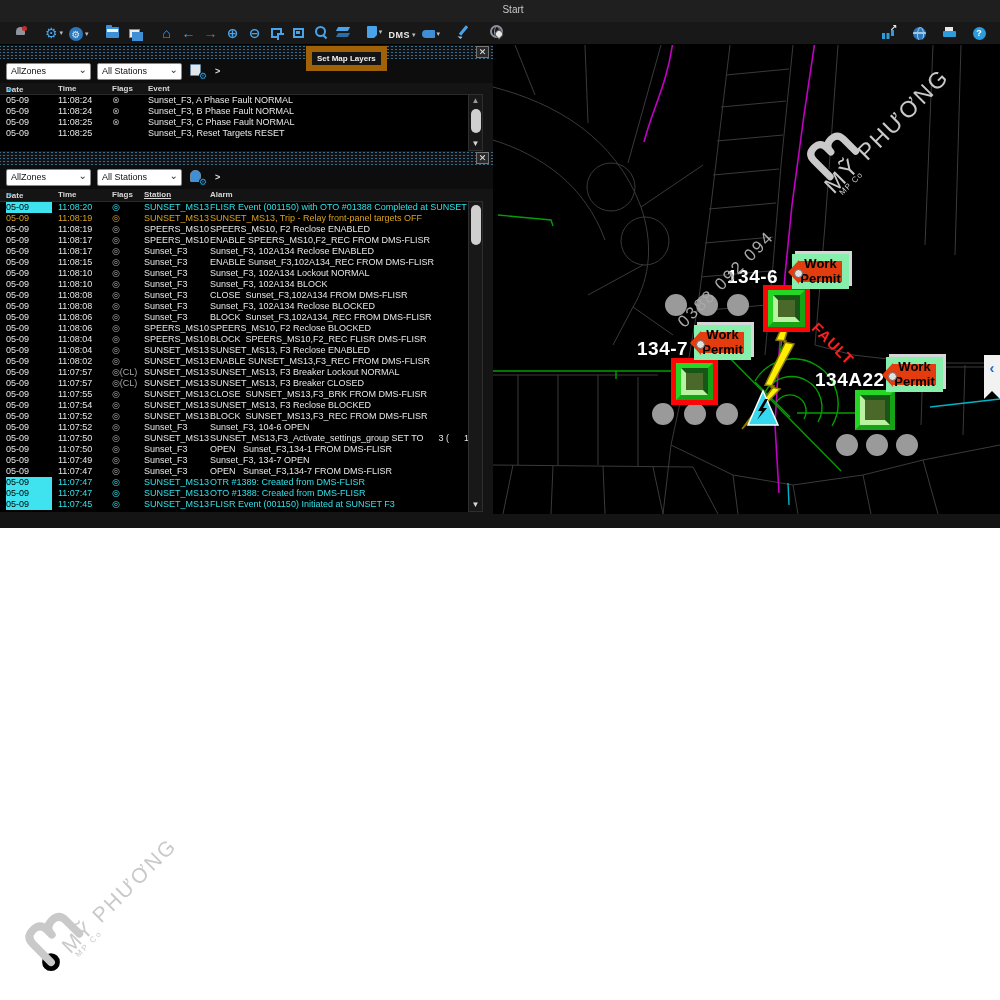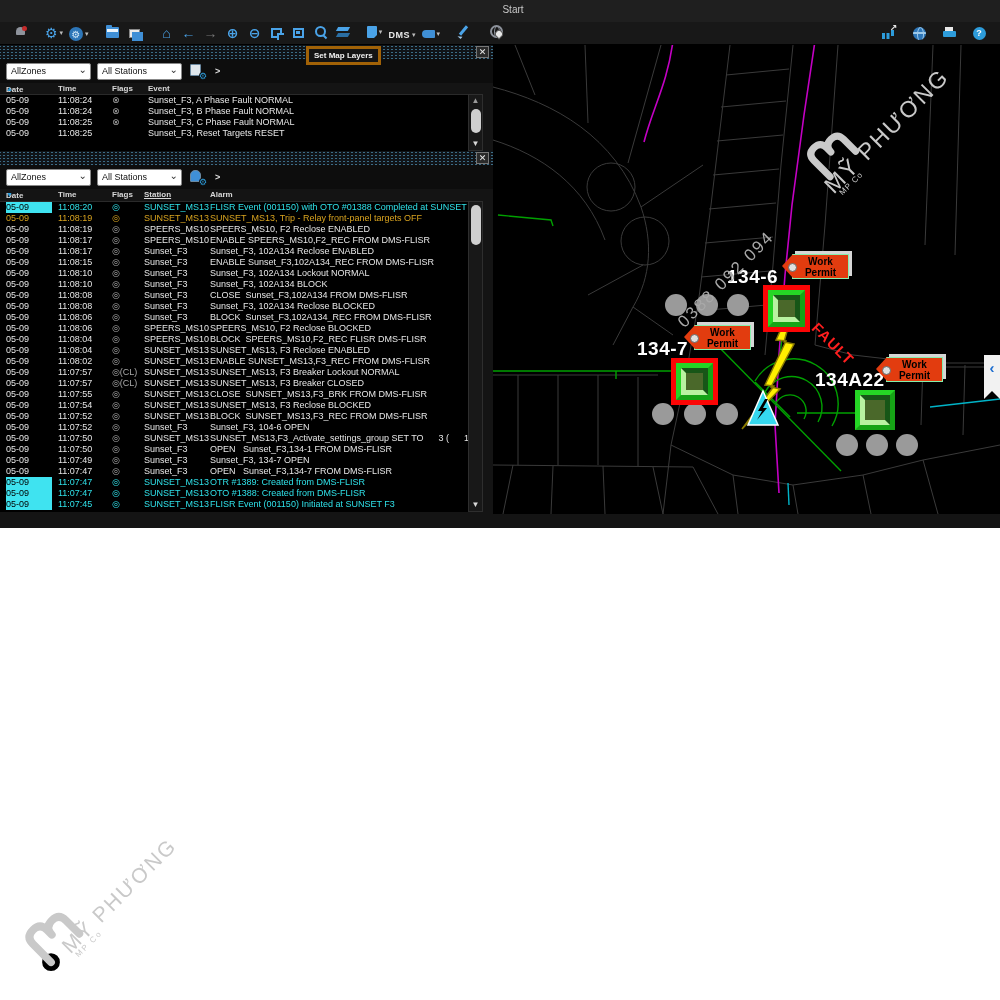--- a/index.html
+++ b/index.html
@@ -69,21 +69,21 @@
   .k-globe { width:13px; height:13px; border-radius:50%; background:#2d76b8; position:relative; overflow:hidden; }
   .k-globe::before { content:""; position:absolute; left:4px; top:0; width:5px; height:13px; border:1px solid #9cc8e8; border-radius:50%; }
   .k-globe::after { content:""; position:absolute; left:0; top:5.5px; width:13px; height:1.5px; background:#9cc8e8; }
   .k-printer { width:13px; height:12px; position:relative; }
   .k-printer::before { content:""; position:absolute; left:2.5px; top:0; width:8px; height:4px; background:#e8e8e8; }
   .k-printer::after { content:""; position:absolute; left:0; top:4px; width:13px; height:6px; background:#2d9cdb; border-radius:1px; }
   .k-help { width:13px; height:13px; border-radius:50%; background:#2d9cdb; color:#fff; font-size:9px; font-weight:bold; display:flex; align-items:center; justify-content:center; }
   .k-mapgear { width:14px; height:14px; border-radius:50%; background:#2d76b8; color:#cfe6f8; font-size:10px; display:flex; align-items:center; justify-content:center; }
 
   
-  #tooltip { position:absolute; left:306px; top:46px; background:#141414; border:3px solid #a16207; color:#f0f0f0; font-size:8px; font-weight:bold; padding:2px 5px; z-index:30; }
+  #tooltip { position:absolute; left:306px; top:46px; background:#141414; border:6px solid #a16207; color:#f0f0f0; font-size:8px; font-weight:bold; padding:2px 5px; z-index:30; }
 
   
   .panel-title { position:absolute; left:0; width:493px; height:14px; background:#101418;
     background-image:radial-gradient(circle, #3c6c86 0.8px, transparent 0.9px); background-size:4px 3px; background-position:2px 6px; }
   .panel-title .x { position:absolute; right:4px; top:1px; width:13px; height:12px; background:#2a2a2a; border:1px solid #777; color:#e8e8e8; font-size:9px; line-height:10px; text-align:center; }
   .filter-row { position:absolute; left:0; width:493px; height:24px; background:#0d0d0d; display:flex; align-items:center; }
   .dd { background:#fff; color:#111; font-size:9px; height:17px; width:85px; margin-left:6px; border:1px solid #888; border-radius:2px; display:flex; align-items:center; padding:0 4px; position:relative; }
   .dd::after { content:"⌄"; position:absolute; right:3px; top:0px; font-size:10px; color:#333; }
   .fico { margin-left:8px; width:15px; height:14px; position:relative; }
   .fico .base { position:absolute; left:0; top:0; width:11px; height:12px; background:#dfe6ec; border:1px solid #6a88a0; border-radius:1px; }
@@ -110,21 +110,21 @@
   
   .sbar { position:absolute; width:15px; background:#181818; border:1px solid #2e2e2e; }
   .sbar .up,.sbar .dn { position:absolute; left:0; width:13px; height:12px; text-align:center; font-size:8px; color:#9a9a9a; line-height:12px; }
   .sbar .up { top:0; } .sbar .dn { bottom:0; color:#d8d8d8; }
   .sbar .thumb { position:absolute; left:1.5px; width:10px; background:#cfcfcf; border-radius:5px; }
 
   
   #map { position:absolute; left:493px; top:45px; width:507px; height:469px; background:#000; overflow:hidden; }
   .devlabel { position:absolute; color:#fff; font-size:19px; font-weight:bold; letter-spacing:.5px; }
   .fault { position:absolute; color:#ff1f1f; font-size:15px; font-weight:bold; transform:rotate(45deg); letter-spacing:1px; }
-  .wptag { position:absolute; width:57px; height:25px; background:#e23c0f; border:1px solid #86efac; box-shadow:3px -3px 0 0 #d6d6d6; display:flex; align-items:center; justify-content:center; text-align:center; color:#000; font-size:10px; font-weight:bold; line-height:1.1; z-index:6; }
+  .wptag { position:absolute; width:57px; height:35px; background:#e23c0f; border:7px solid #86efac; box-shadow:3px -3px 0 0 #d6d6d6; display:flex; align-items:center; justify-content:center; text-align:center; color:#000; font-size:13px; font-weight:bold; line-height:1.1; z-index:6; }
   .wptag::before { content:""; position:absolute; left:-11px; top:-1px; border-top:12.5px solid transparent; border-bottom:12.5px solid transparent; border-right:11px solid #e23c0f; }
   .wptag::after { content:""; position:absolute; left:-5px; top:8px; width:7px; height:7px; background:#e0e0e0; border:1px solid #666; border-radius:50%; }
   .sw { position:absolute; z-index:5; }
   .sw .f1 { width:100%; height:100%; border-top:5px solid #25d625; border-left:5px solid #25d625; border-bottom:5px solid #16a416; border-right:5px solid #16a416; }
   .sw .f2 { width:100%; height:100%; border-bottom:5px solid #b9f2a1; border-left:5px solid #b9f2a1; border-top:5px solid #175617; border-right:5px solid #175617; background:#4a682a; }
   .sw.red { border:5px solid #fb0505; }
   .gcirc { position:absolute; width:22px; height:22px; border-radius:50%; background:#9a9a9a; z-index:4; }
   #expander { position:absolute; right:0; top:310px; width:16px; height:44px; background:#f2f2f2; clip-path:polygon(0 0,100% 0,100% 100%,50% 82%,0 100%); display:flex; justify-content:center; z-index:7; }
   #expander span { color:#1f6fd0; font-size:15px; font-weight:bold; line-height:26px; }
 

